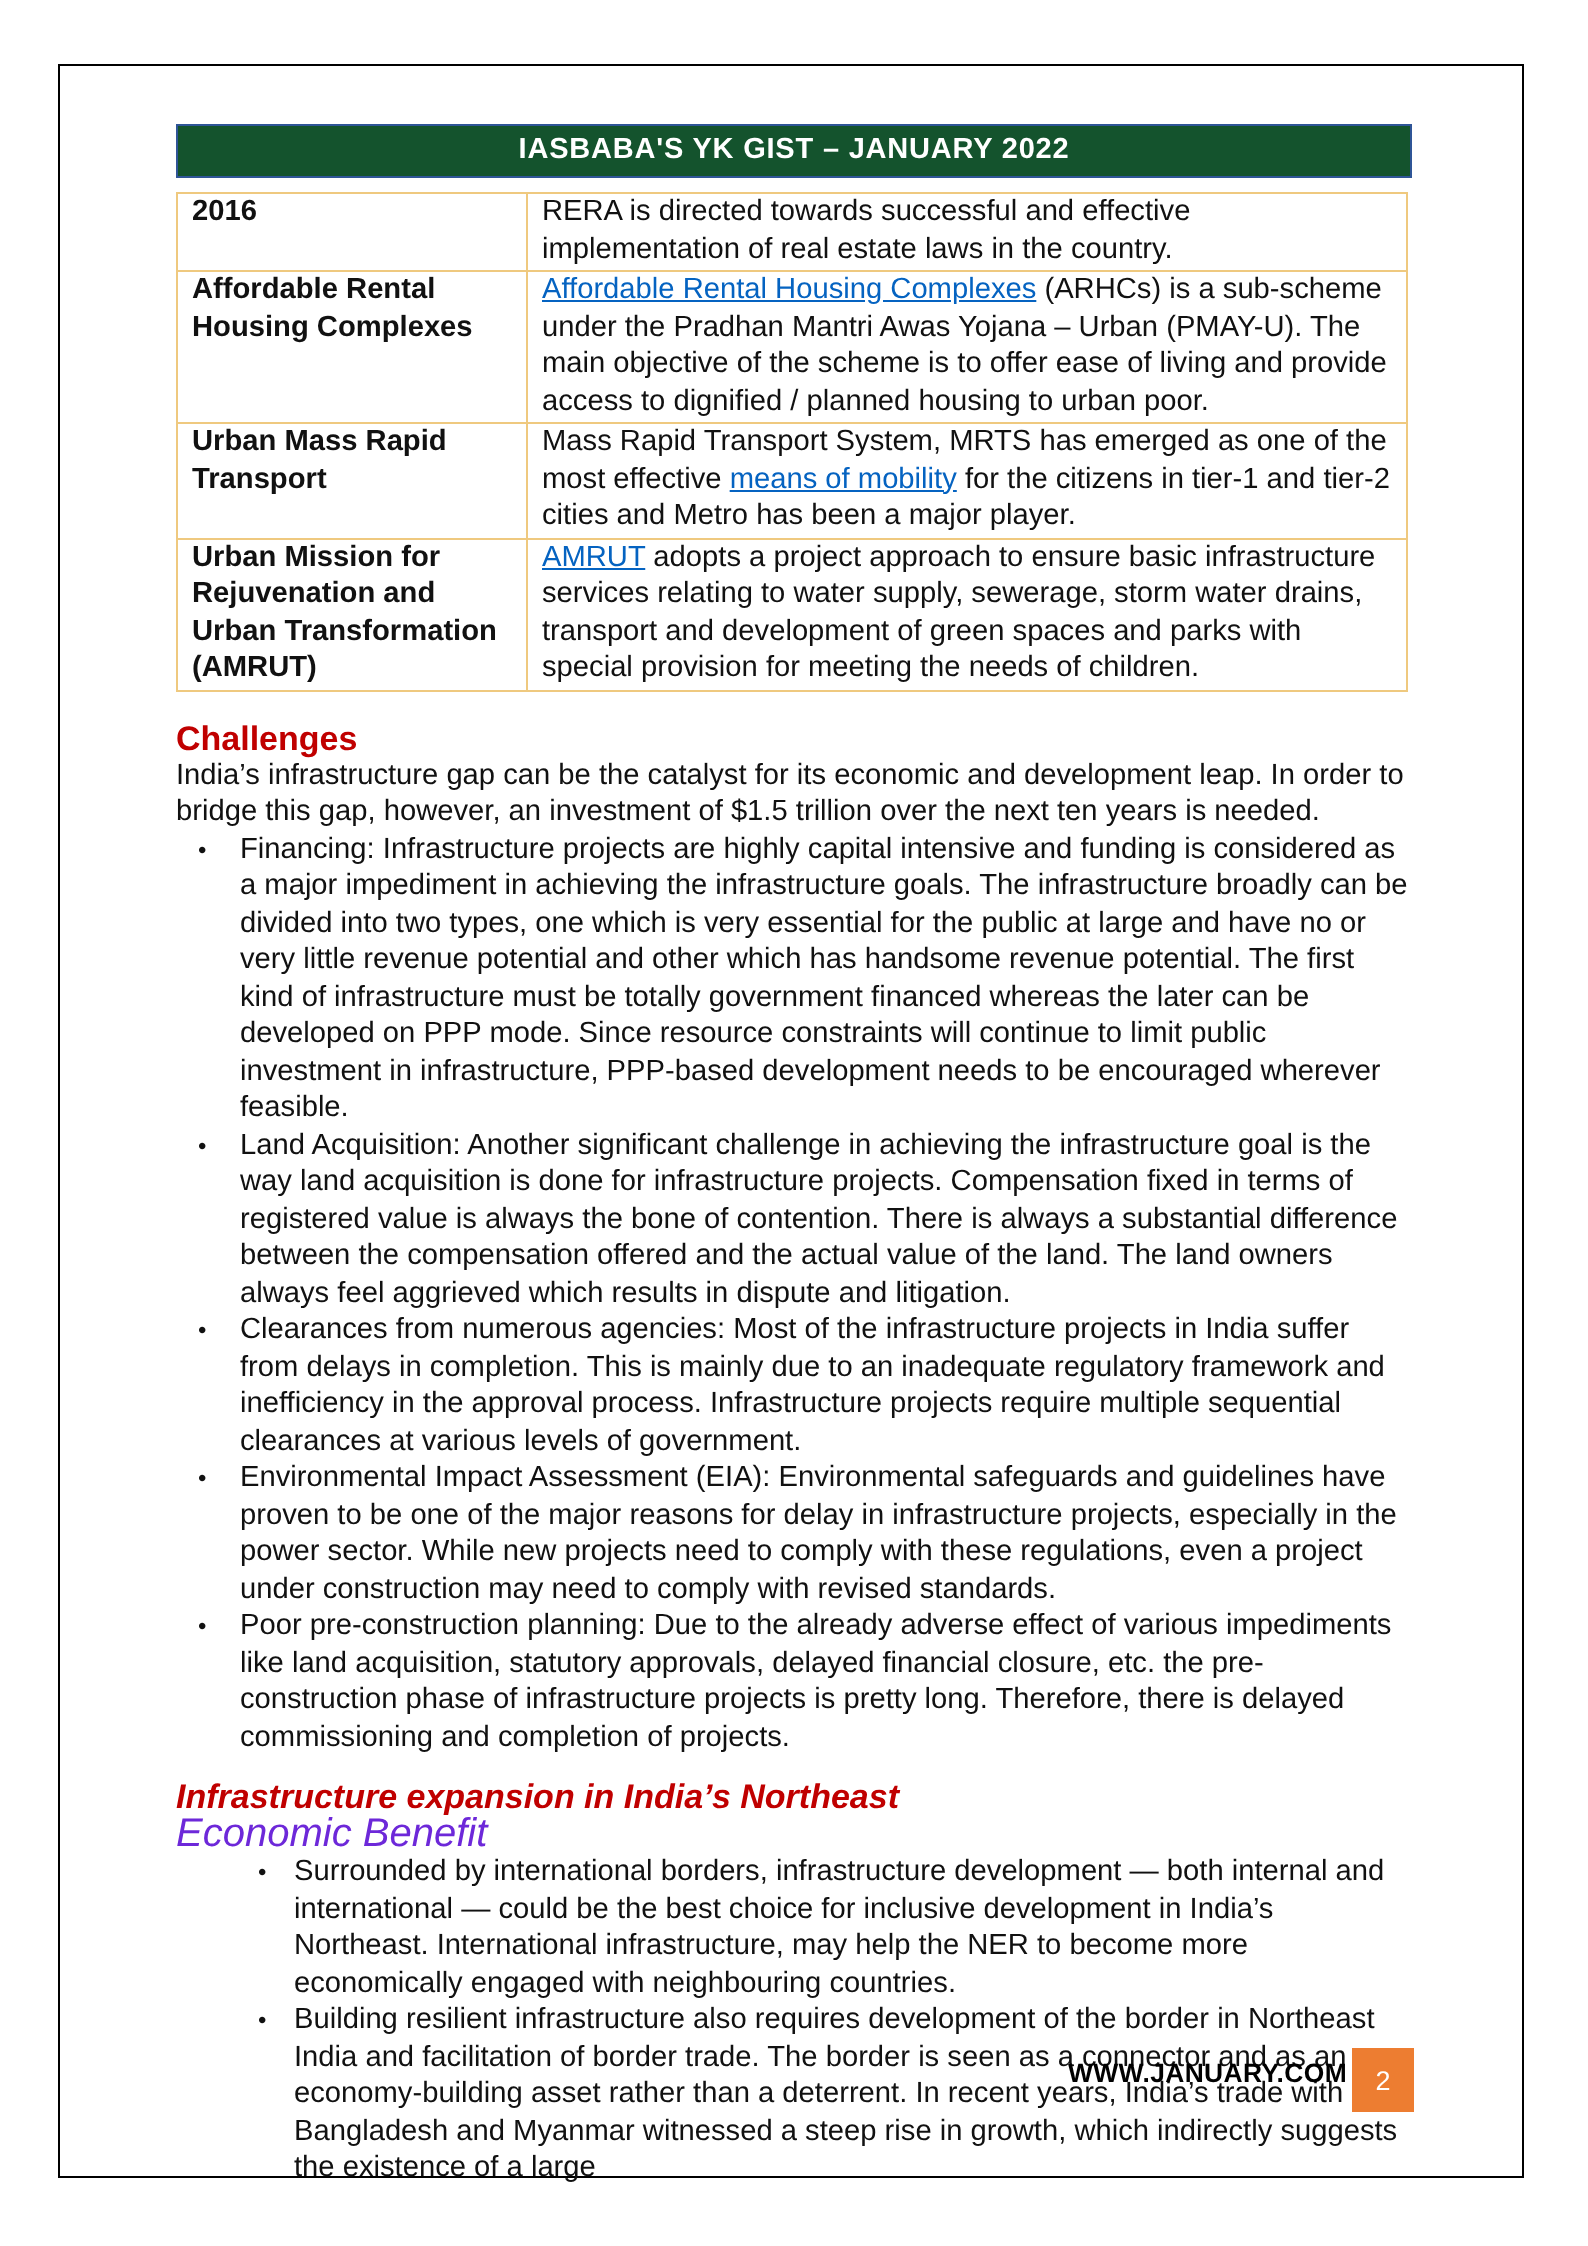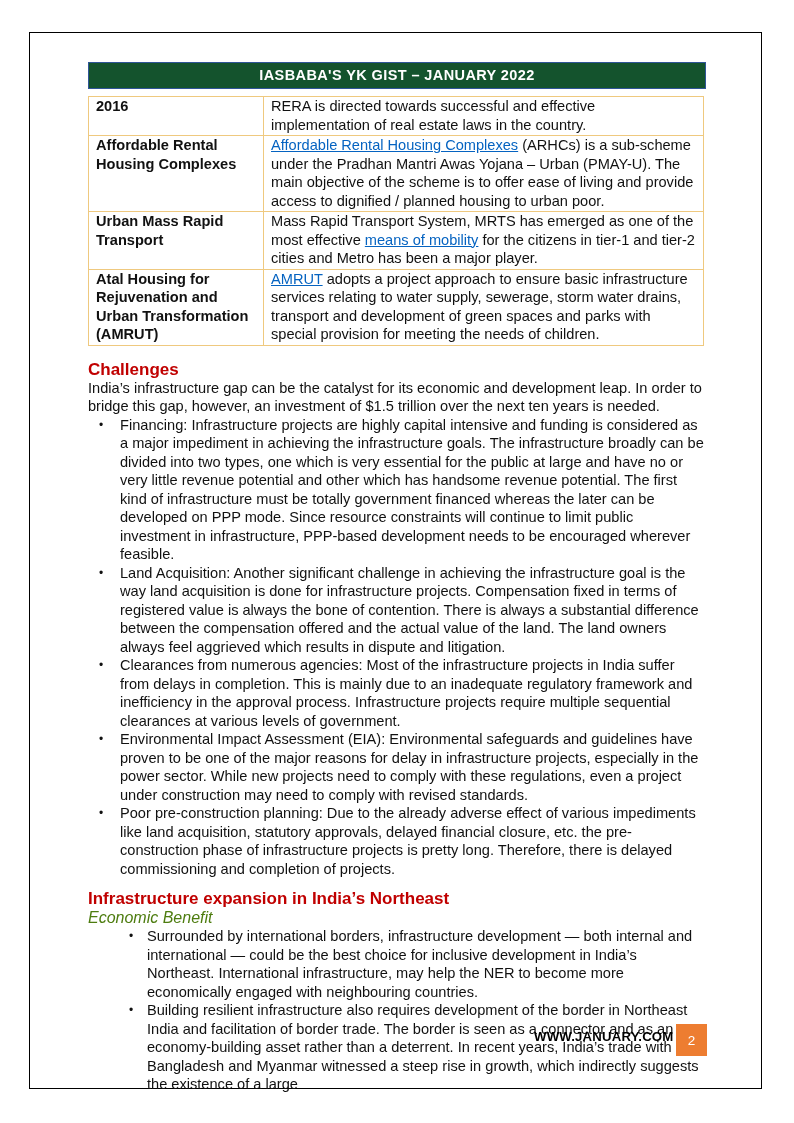--- a/index.html
+++ b/index.html
@@ -53,23 +53,23 @@
   td.term { width: 175px; font-weight: bold; border-radius: 15px; }
   a.link { color: #0563C1; text-decoration: underline; cursor: pointer; }
   .red-heading {
     color: #C00000;
     font-weight: bold;
     font-size: 17px;
     margin: 14px 0 0 0;
     line-height: 19px;
   }
   .red-sub {
-    color: #4d7c0f;
+    color: #6d28d9;
     font-style: italic;
-    font-size: 16px;
+    font-size: 20px;
     margin: 0;
     line-height: 19px;
   }
   p.body-text { margin: 0; }
   ul.bullets { list-style: none; margin: 0; padding: 0; }
   ul.bullets > li { position: relative; padding-left: 32px; }
   ul.bullets > li > .marker { position: absolute; left: 11px; top: 0; font-size: 12px; }
   ul.bullets.indented > li { padding-left: 59px; }
   ul.bullets.indented > li > .marker { left: 41px; }
   .bold { font-weight: normal; }
@@ -114,21 +114,21 @@
       </tr>
       <tr>
         <td class="term">Affordable Rental Housing Complexes</td>
         <td><span></span><a class="link">Affordable Rental Housing Complexes</a><span> (ARHCs) is a sub-scheme under the Pradhan Mantri Awas Yojana – Urban (PMAY-U). The main objective of the scheme is to offer ease of living and provide access to dignified / planned housing to urban poor.</span></td>
       </tr>
       <tr>
         <td class="term">Urban Mass Rapid Transport</td>
         <td><span>Mass Rapid Transport System, MRTS has emerged as one of the most effective </span><a class="link">means of mobility</a><span> for the citizens in tier-1 and tier-2 cities and Metro has been a major player.</span></td>
       </tr>
       <tr>
-        <td class="term">Atal Housing for Rejuvenation and Urban Transformation (AMRUT)</td>
+        <td class="term">Urban Mission for Rejuvenation and Urban Transformation (AMRUT)</td>
         <td><span></span><a class="link">AMRUT</a><span> adopts a project approach to ensure basic infrastructure services relating to water supply, sewerage, storm water drains, transport and development of green spaces and parks with special provision for meeting the needs of children.</span></td>
       </tr>
     </tbody>
   </table>
 
   <h2 class="red-heading">Challenges</h2>
   <p class="body-text">India’s infrastructure gap can be the catalyst for its economic and development leap. In order to bridge this gap, however, an investment of $1.5 trillion over the next ten years is needed.</p>
 
   <ul class="bullets">
     <li>
@@ -141,21 +141,21 @@
       <span class="marker">•</span><span class="bold">Clearances from numerous agencies</span><span>: Most of the infrastructure projects in India suffer from delays in completion. This is mainly due to an inadequate regulatory framework and inefficiency in the approval process. Infrastructure projects require multiple sequential clearances at various levels of government.</span>
     </li>
     <li>
       <span class="marker">•</span><span class="bold">Environmental Impact Assessment (EIA)</span><span>: Environmental safeguards and guidelines have proven to be one of the major reasons for delay in infrastructure projects, especially in the power sector. While new projects need to comply with these regulations, even a project under construction may need to comply with revised standards.</span>
     </li>
     <li>
       <span class="marker">•</span><span class="bold">Poor pre-construction planning</span><span>: Due to the already adverse effect of various impediments like land acquisition, statutory approvals, delayed financial closure, etc. the pre-construction phase of infrastructure projects is pretty long. Therefore, there is delayed commissioning and completion of projects.</span>
     </li>
   </ul>
 
-  <h2 class="red-heading" style="margin-top:11px;">Infrastructure expansion in India’s Northeast</h2>
+  <h2 class="red-heading" style="margin-top:11px;font-style:italic;">Infrastructure expansion in India’s Northeast</h2>
   <p class="red-sub">Economic Benefit</p>
 
   <ul class="bullets indented">
     <li>
       <span class="marker">•</span><span>Surrounded by international borders, infrastructure development — both internal and international — could be the best choice for inclusive development in India’s Northeast. International infrastructure, may help the NER to become more economically engaged with neighbouring countries.</span>
     </li>
     <li>
       <span class="marker">•</span><span>Building resilient infrastructure also requires development of the border in Northeast India and facilitation of border trade. The border is seen as a connector and as an economy-building asset rather than a deterrent. In recent years, India’s trade with Bangladesh and Myanmar witnessed a steep rise in growth, which indirectly suggests the existence of a large</span>
     </li>
   </ul>

